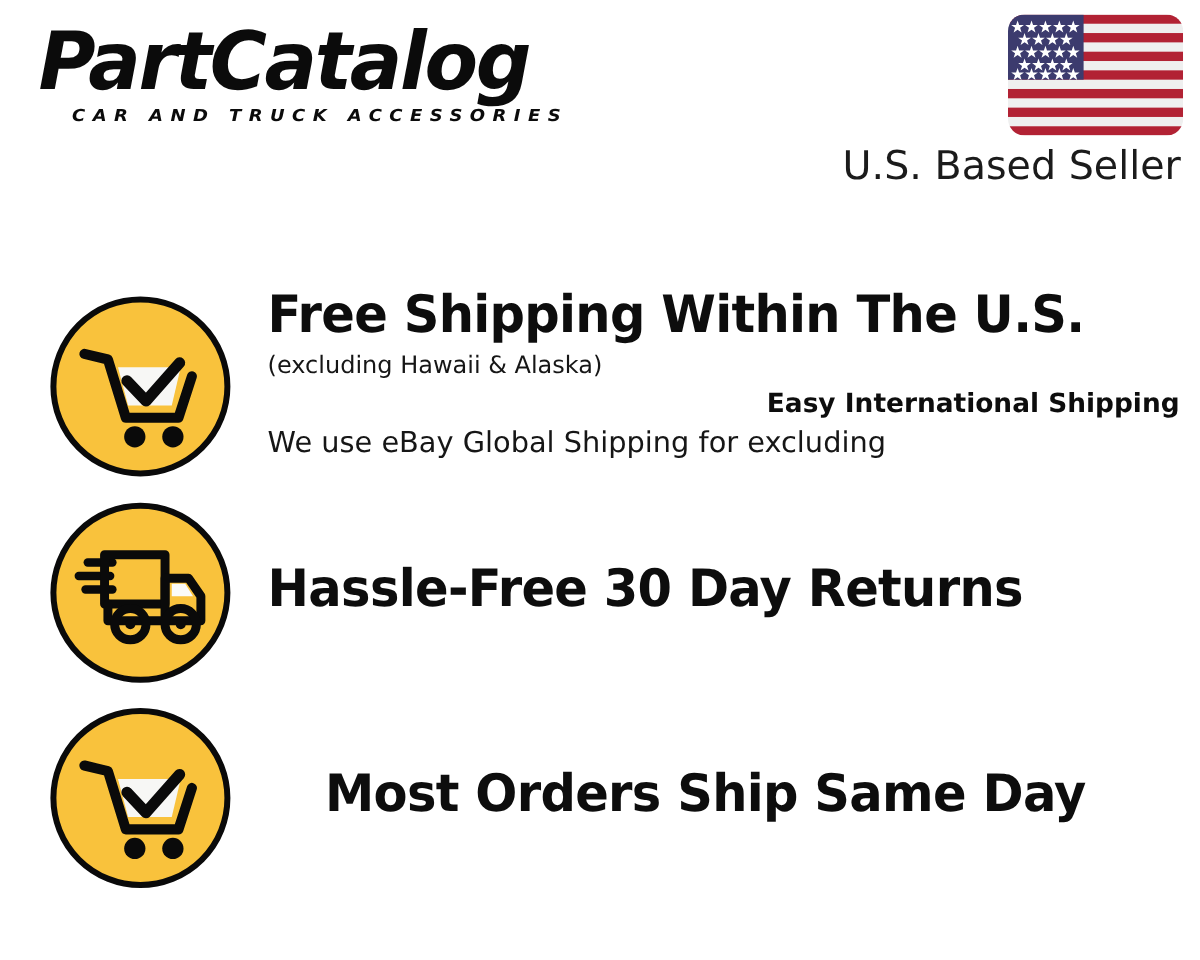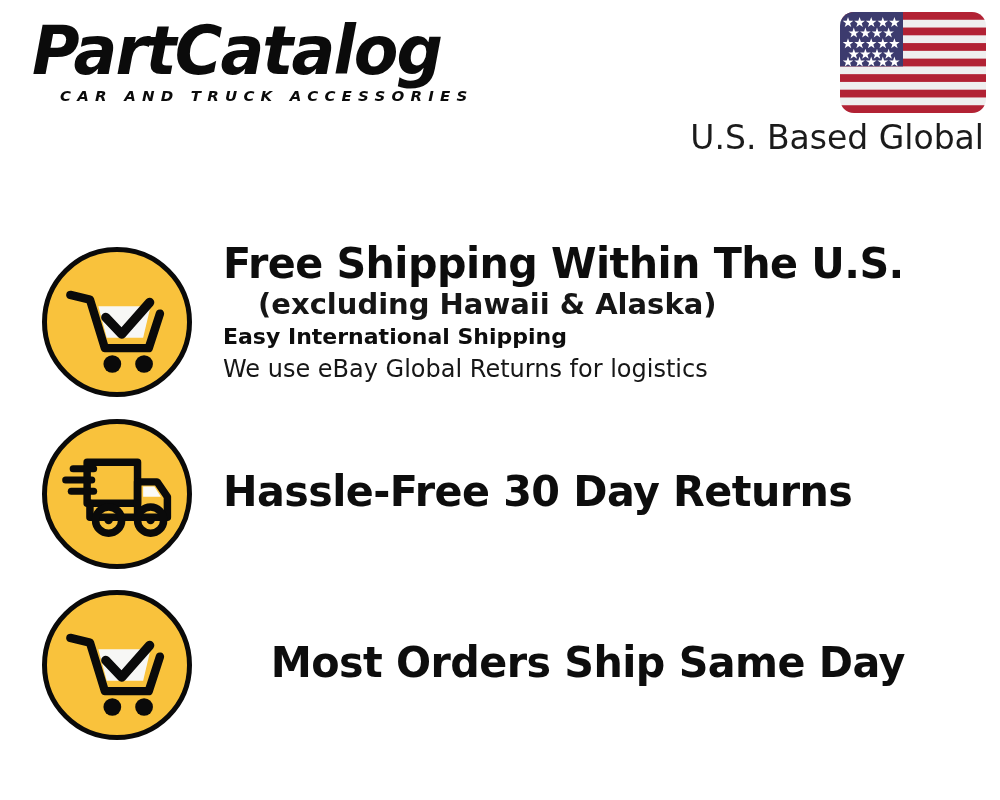--- a/index.html
+++ b/index.html
@@ -115,34 +115,34 @@
     font-size: 43px;
     line-height: 50px;
     letter-spacing: -0.6px;
     color: #0d0d0d;
     white-space: nowrap;
     transform: scaleX(0.96);
     transform-origin: left center;
   }
   .benefit-sub {
     font-family: "DejaVu Sans", sans-serif;
-    font-weight: 700;
-    font-size: 29px;
+    font-weight: 400;
+    font-size: 20px;
     line-height: 33px;
     color: #161616;
     white-space: nowrap;
-    margin-left: 35px;
   }
   .benefit-sub-strong {
     font-family: "DejaVu Sans", sans-serif;
     font-weight: bold;
     font-size: 22px;
     line-height: 32px;
     color: #0d0d0d;
     white-space: nowrap;
+    text-align: right;
   }
   .benefit-sub-note {
     font-family: "DejaVu Sans", sans-serif;
     font-weight: 400;
     font-size: 24px;
     line-height: 32px;
     color: #161616;
     white-space: nowrap;
   }
 
@@ -214,21 +214,21 @@
           <polygon points="8,44.6 9.3,48.4 13.3,48.4 10.1,50.8 11.3,54.6 8,52.3 4.7,54.6 5.9,50.8 2.7,48.4 6.7,48.4"></polygon>
           <polygon points="19.6,44.6 20.9,48.4 24.9,48.4 21.7,50.8 22.9,54.6 19.6,52.3 16.3,54.6 17.5,50.8 14.3,48.4 18.3,48.4"></polygon>
           <polygon points="31.2,44.6 32.5,48.4 36.5,48.4 33.3,50.8 34.5,54.6 31.2,52.3 27.9,54.6 29.1,50.8 25.9,48.4 29.9,48.4"></polygon>
           <polygon points="42.8,44.6 44.1,48.4 48.1,48.4 44.9,50.8 46.1,54.6 42.8,52.3 39.5,54.6 40.7,50.8 37.5,48.4 41.5,48.4"></polygon>
           <polygon points="54.4,44.6 55.7,48.4 59.7,48.4 56.5,50.8 57.7,54.6 54.4,52.3 51.1,54.6 52.3,50.8 49.1,48.4 53.1,48.4"></polygon>
         </g>
       </g>
     </svg>
   </div>
 
-  <div id="us-seller-label">U.S. Based Global</div>
+  <div id="us-seller-label">U.S. Based Seller</div>
 </div>
 
 <div class="benefit-row" id="row-free-shipping">
 
   <div class="benefit-icon">
     <svg viewBox="0 0 150 150" xmlns="http://www.w3.org/2000/svg" aria-hidden="true">
 
       <polygon points="55,58 111,58 103,92 64,92" fill="#F7F7F5"></polygon>
 
       <path d="M25 46 L46 51 L62 103 L109 103 L121 66" fill="none" stroke="#0a0a0a" stroke-width="9" stroke-linecap="round" stroke-linejoin="round"></path>
@@ -237,21 +237,21 @@
 
       <circle cx="70" cy="120" r="9.5" fill="#0a0a0a"></circle>
       <circle cx="104" cy="120" r="9.5" fill="#0a0a0a"></circle>
     </svg>
   </div>
 
   <div class="benefit-text">
     <div class="benefit-title">Free Shipping Within The U.S.</div>
     <div class="benefit-sub">(excluding Hawaii &amp; Alaska)</div>
     <div class="benefit-sub-strong">Easy International Shipping</div>
-    <div class="benefit-sub-note">We use eBay Global Returns for logistics</div>
+    <div class="benefit-sub-note">We use eBay Global Shipping for excluding</div>
   </div>
 </div>
 
 <div class="benefit-row" id="row-returns">
 
   <div class="benefit-icon">
     <svg viewBox="0 0 150 150" xmlns="http://www.w3.org/2000/svg" aria-hidden="true">
 
       <g stroke="#0a0a0a" stroke-width="7.5" stroke-linecap="round">
         <line x1="28" y1="48" x2="50" y2="48"></line>

